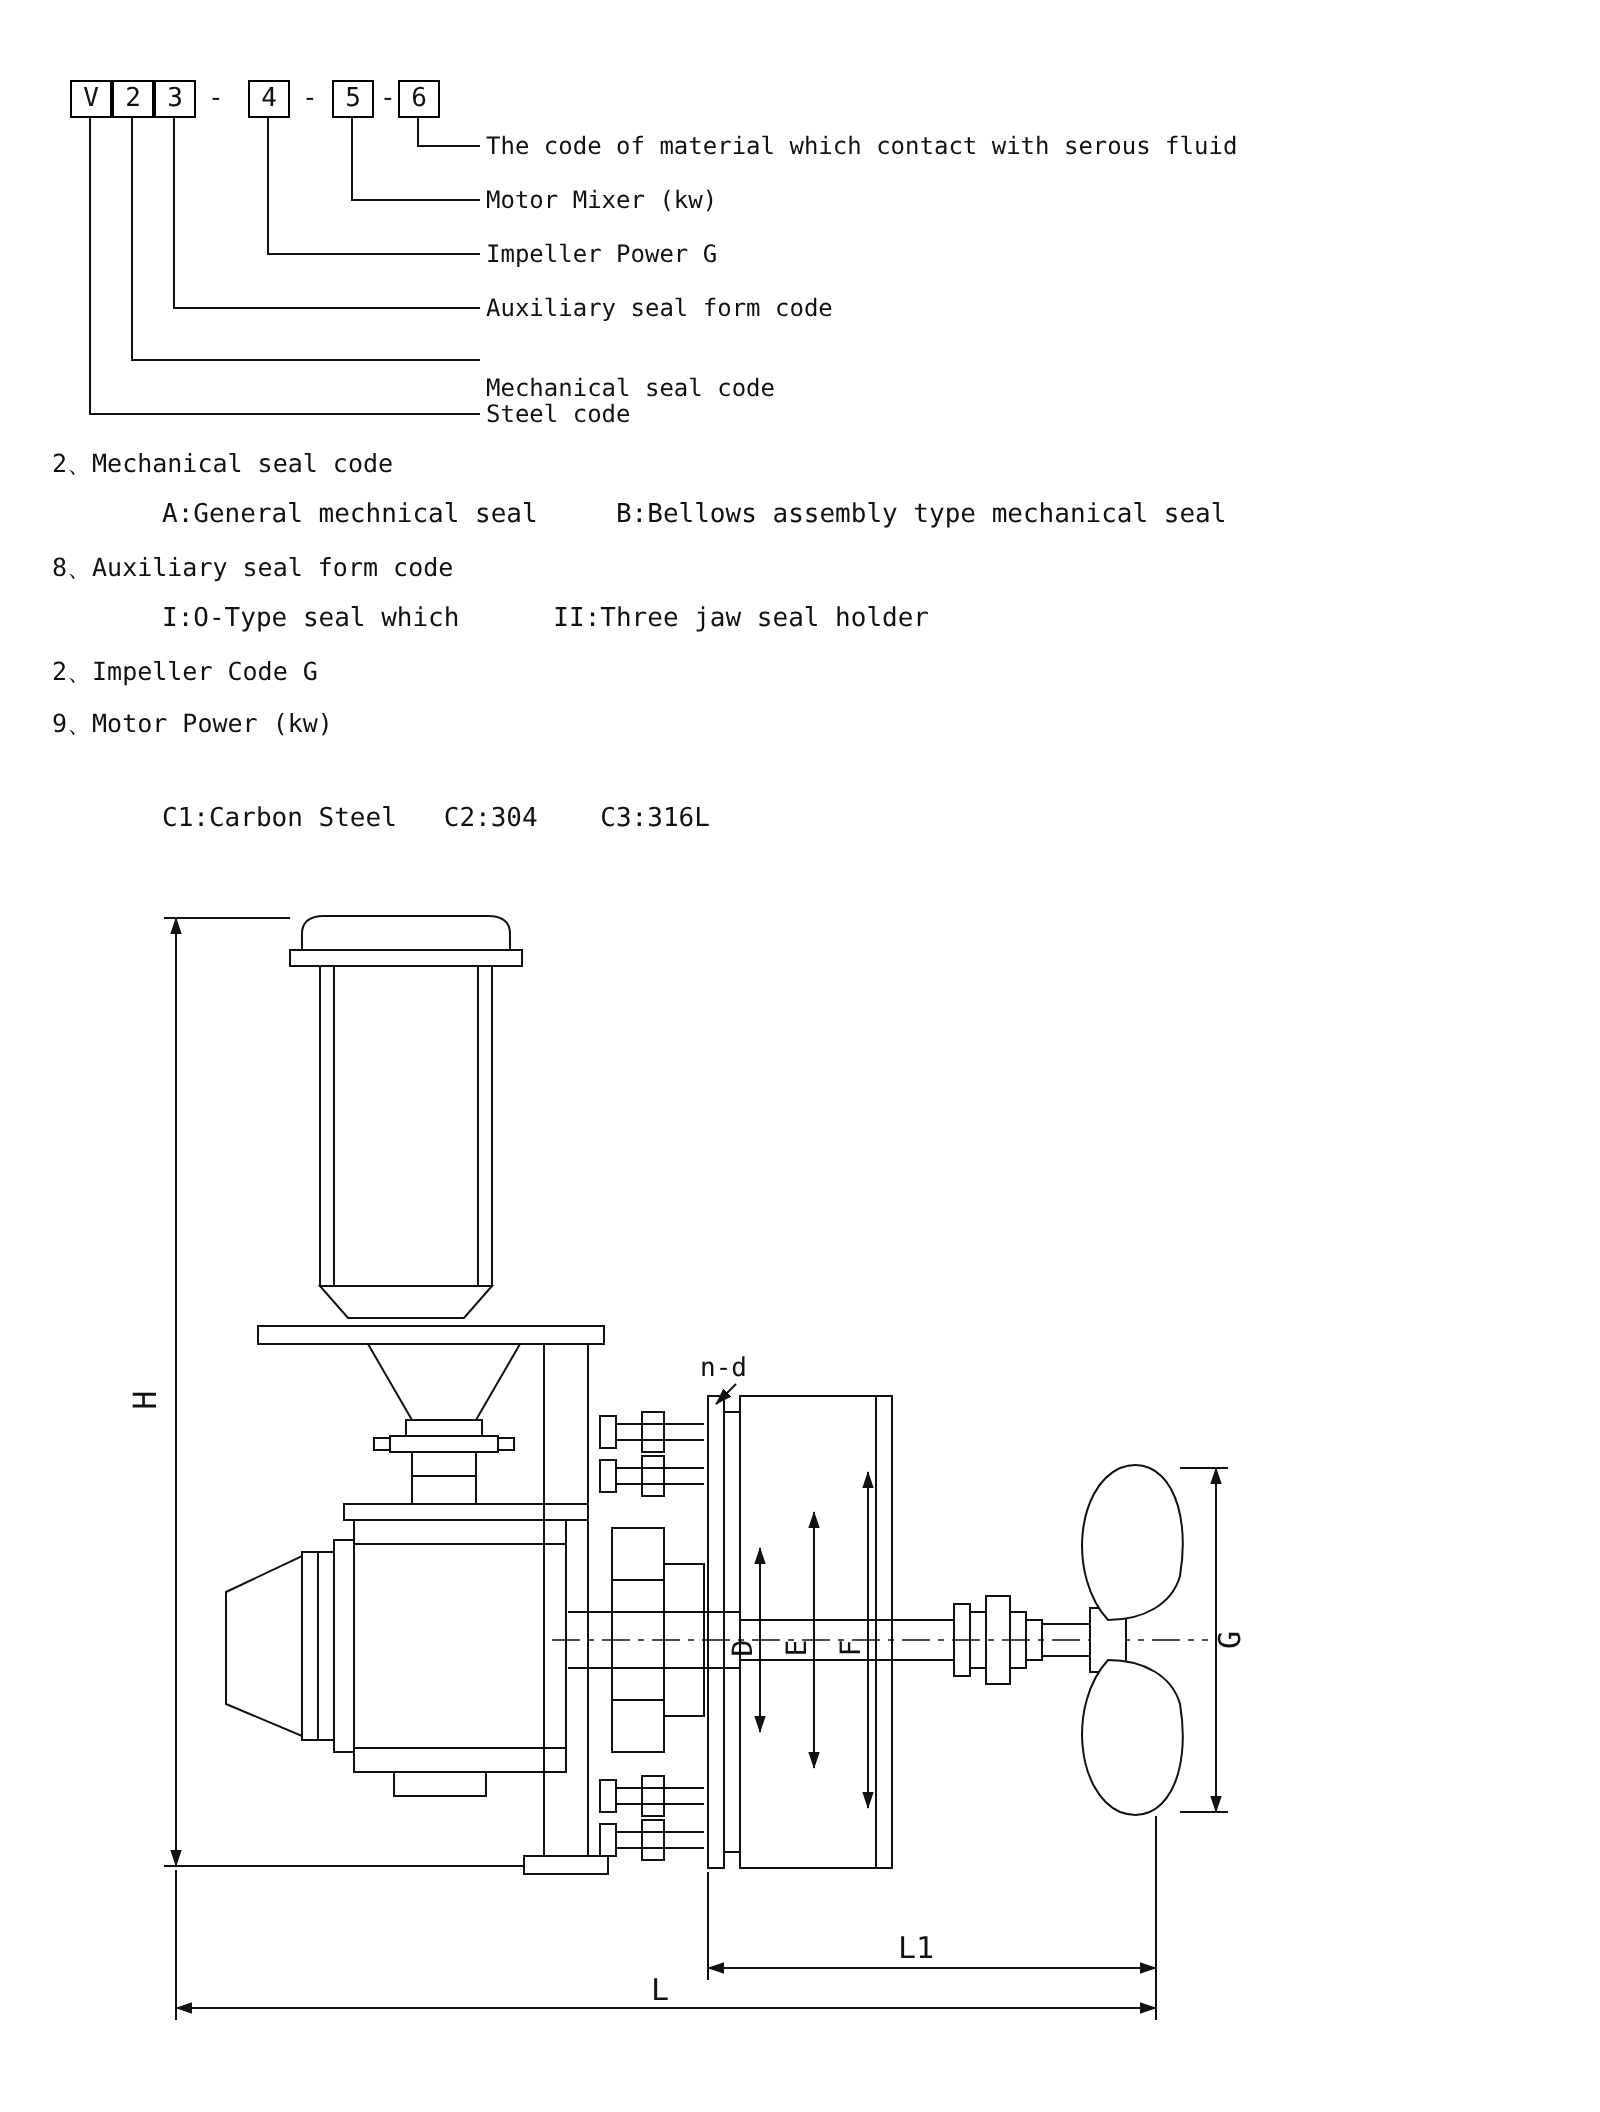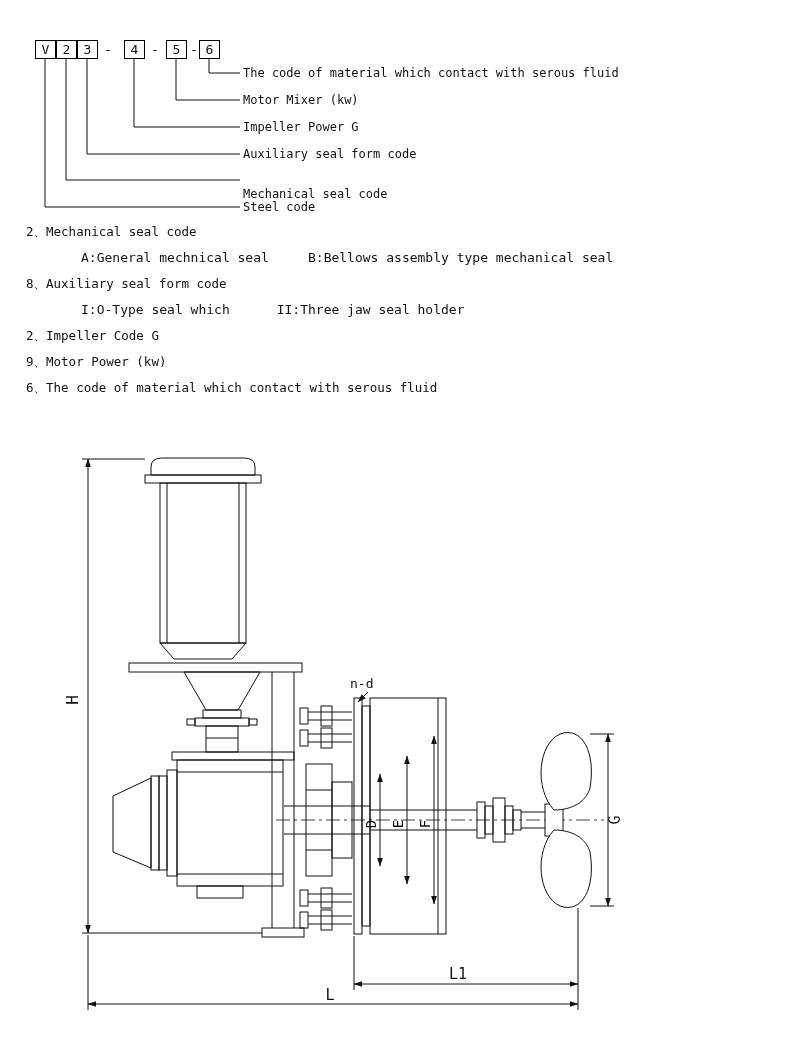--- a/index.html
+++ b/index.html
@@ -43,21 +43,21 @@
   <div class="callout" style="top:147px">Auxiliary seal form code</div>
   <div class="callout" style="top:187px">Mechanical seal code</div>
   <div class="callout" style="top:200px">Steel code</div>
 
   <div class="legend-h" style="top:224px">2、Mechanical seal code</div>
   <div class="legend-d" style="top:250px">A:General mechnical seal     B:Bellows assembly type mechanical seal</div>
   <div class="legend-h" style="top:276px">8、Auxiliary seal form code</div>
   <div class="legend-d" style="top:302px">I:O-Type seal which      II:Three jaw seal holder</div>
   <div class="legend-h" style="top:328px">2、Impeller Code G</div>
   <div class="legend-h" style="top:354px">9、Motor Power (kw)</div>
-  <div class="legend-h" style="top:380px">6、The code of material which contact with serous fluid</div>
+  <div class="legend-d" style="top:402px">C1:Carbon Steel   C2:304    C3:316L</div>
 
   <svg class="overlay" width="800" height="1056" viewBox="0 0 800 1056">
     <defs>
       <marker id="arw" viewBox="0 0 10 10" refX="9" refY="5" markerWidth="9" markerHeight="9" orient="auto-start-reverse">
         <path d="M0 1.8 L9.5 5 L0 8.2 Z" fill="#111"></path>
       </marker>
     </defs>
 
     <g stroke="#111" stroke-width="1" fill="none">
 

